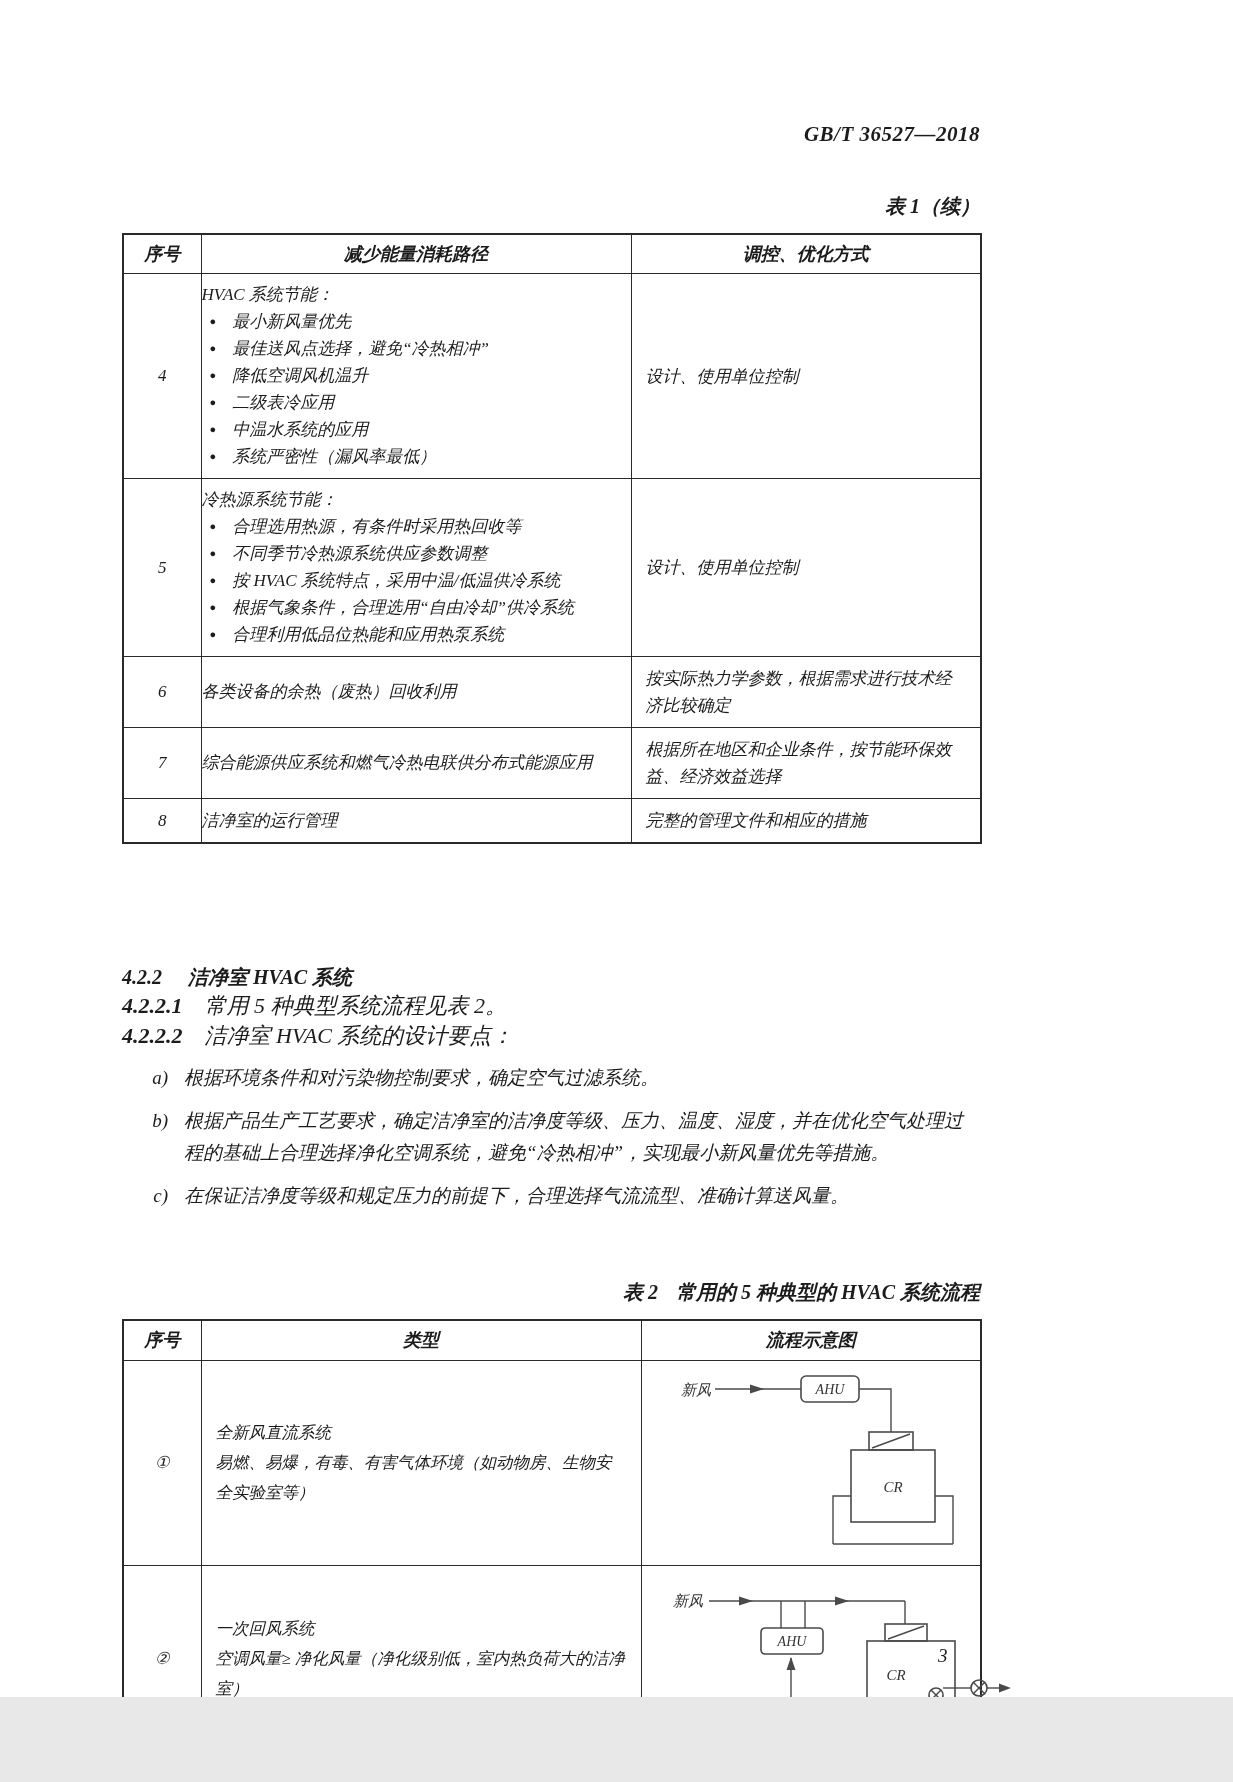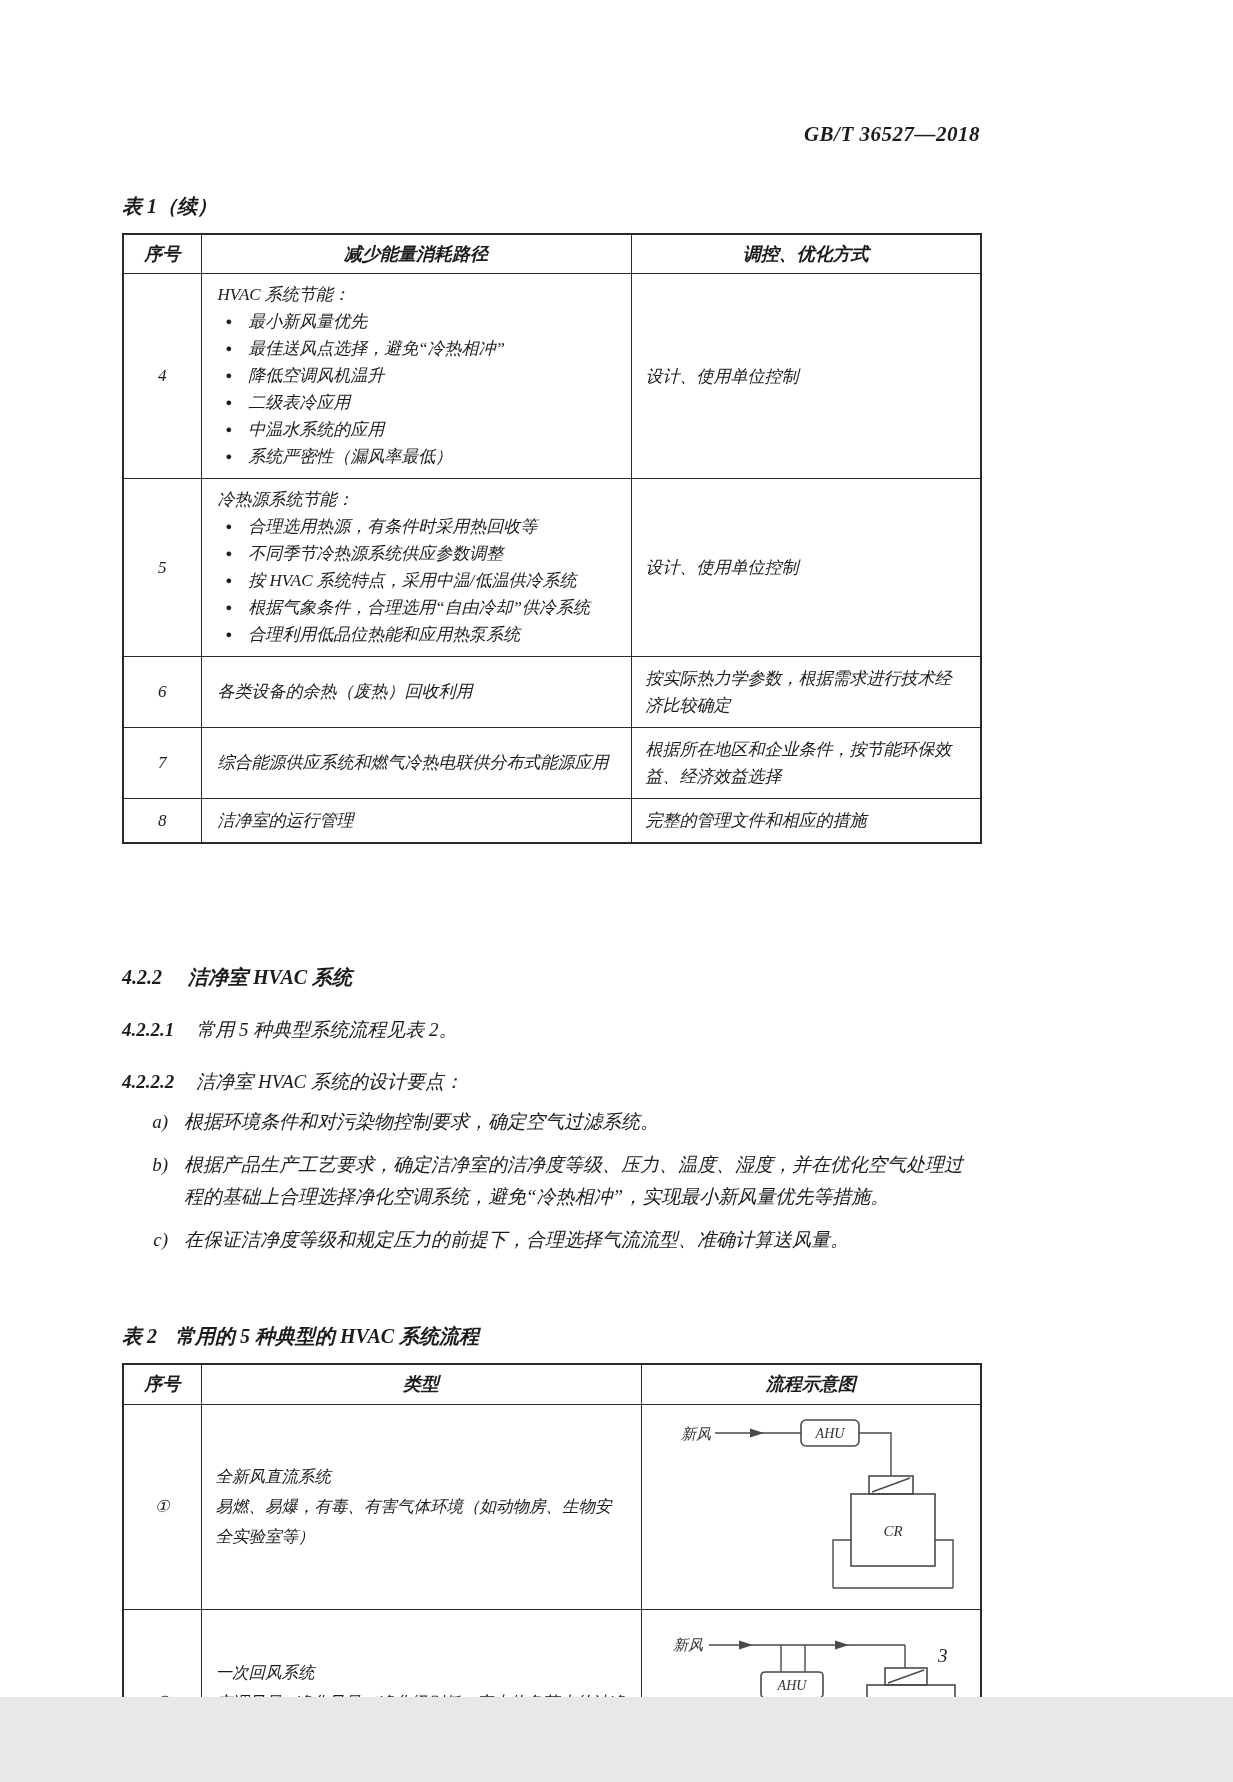--- a/index.html
+++ b/index.html
@@ -5,41 +5,41 @@
   html,body { margin:0; padding:0; background:#e8e8e8; }
   .page {
     position:relative; width:1233px; height:1697px; background:#ffffff;
     color:#1c1c1c; font-family:"Liberation Serif","DejaVu Serif",serif;
     margin:0 auto; overflow:hidden;font-style:italic;
   }
   .content { position:absolute; left:122px; top:0; width:858px; }
 
   .doc-code { margin-top:122px; text-align:right; font-weight:bold; font-size:21px; letter-spacing:.5px; }
 
-  .tbl-caption { text-align:left; font-weight:bold; font-size:20px; }
+  .tbl-caption { text-align:right; font-weight:bold; font-size:20px; }
   .t1-caption { margin-top:46px; }
   .t2-caption { margin-top:67px; }
   .t2-caption .gap { display:inline-block; width:18px; }
 
   table { border-collapse:collapse; table-layout:fixed; width:858px; margin-top:13px; }
   th,td { border:1.6px solid #2a2a2a; }
   table { border:2.4px solid #2a2a2a; }
   th { font-weight:bold; font-size:18px; padding:7px 4px; }
   td { font-size:17px; vertical-align:middle; }
   .no-cell { text-align:center; }
-  .path-cell { padding:8px 16px; line-height:26px; }
+  .path-cell { padding:8px 0; line-height:26px; }
   .ctrl-cell { padding:8px 14px; line-height:27px; }
   .bullet { padding-left:8px; }
   .bullet::before { content:"●"; font-size:11px; margin-right:16px; vertical-align:2px; }
   .fn-cell { padding:8px 16px 12px 22px; font-size:16px; line-height:29px; }
   .fn-line sup { font-size:11px; margin-right:8px; }
 
   .sec-head { margin-top:120px; font-weight:bold; font-size:20px; }
   .sec-head .num { margin-right:26px; }
-  .clause { margin-top:26px; font-size:19px; }
+  .clause { font-size:22px; }
   .clause .num { font-weight:bold; margin-right:22px; }
   .list-item { display:flex; margin-top:11px; font-size:19px; line-height:32px; }
   .list-item .lbl { width:46px; text-align:right; padding-right:16px; flex:none; }
   .list-item .txt { width:790px; }
 
   .t2 td { font-size:16.5px; }
   .type-cell { padding:10px 14px; line-height:30px; }
   .diagram-cell { padding:2px 11px; text-align:center; }
 
   svg { display:block; margin:0 auto; }

